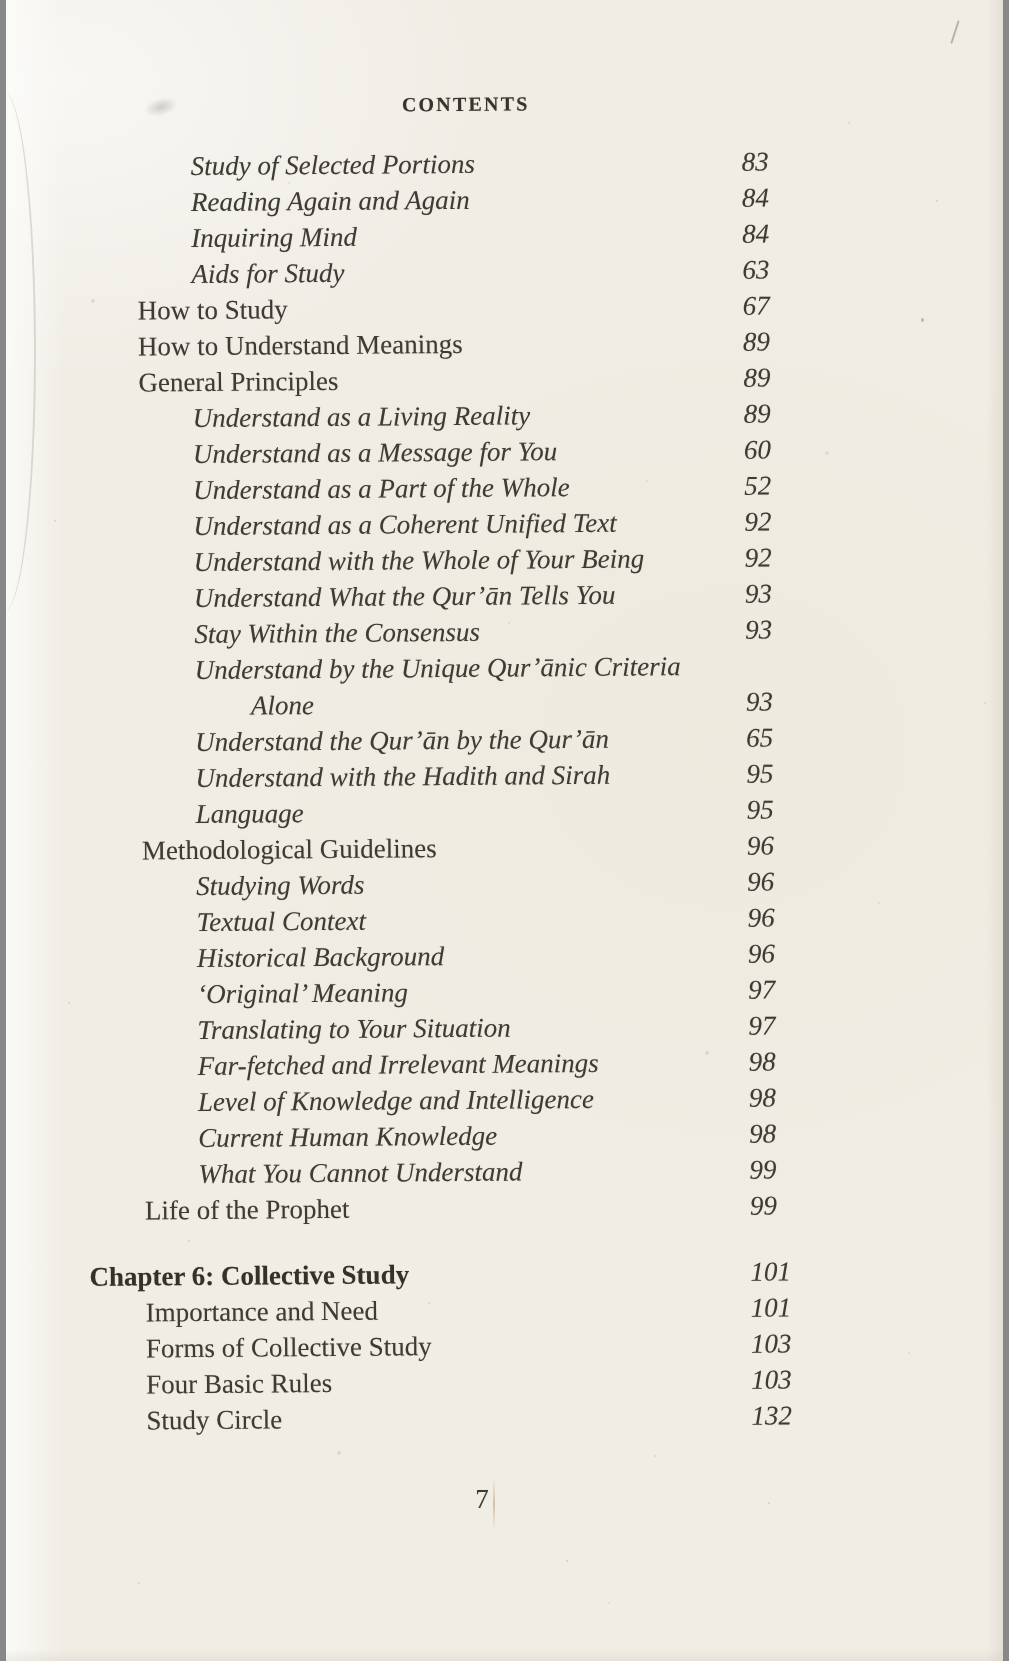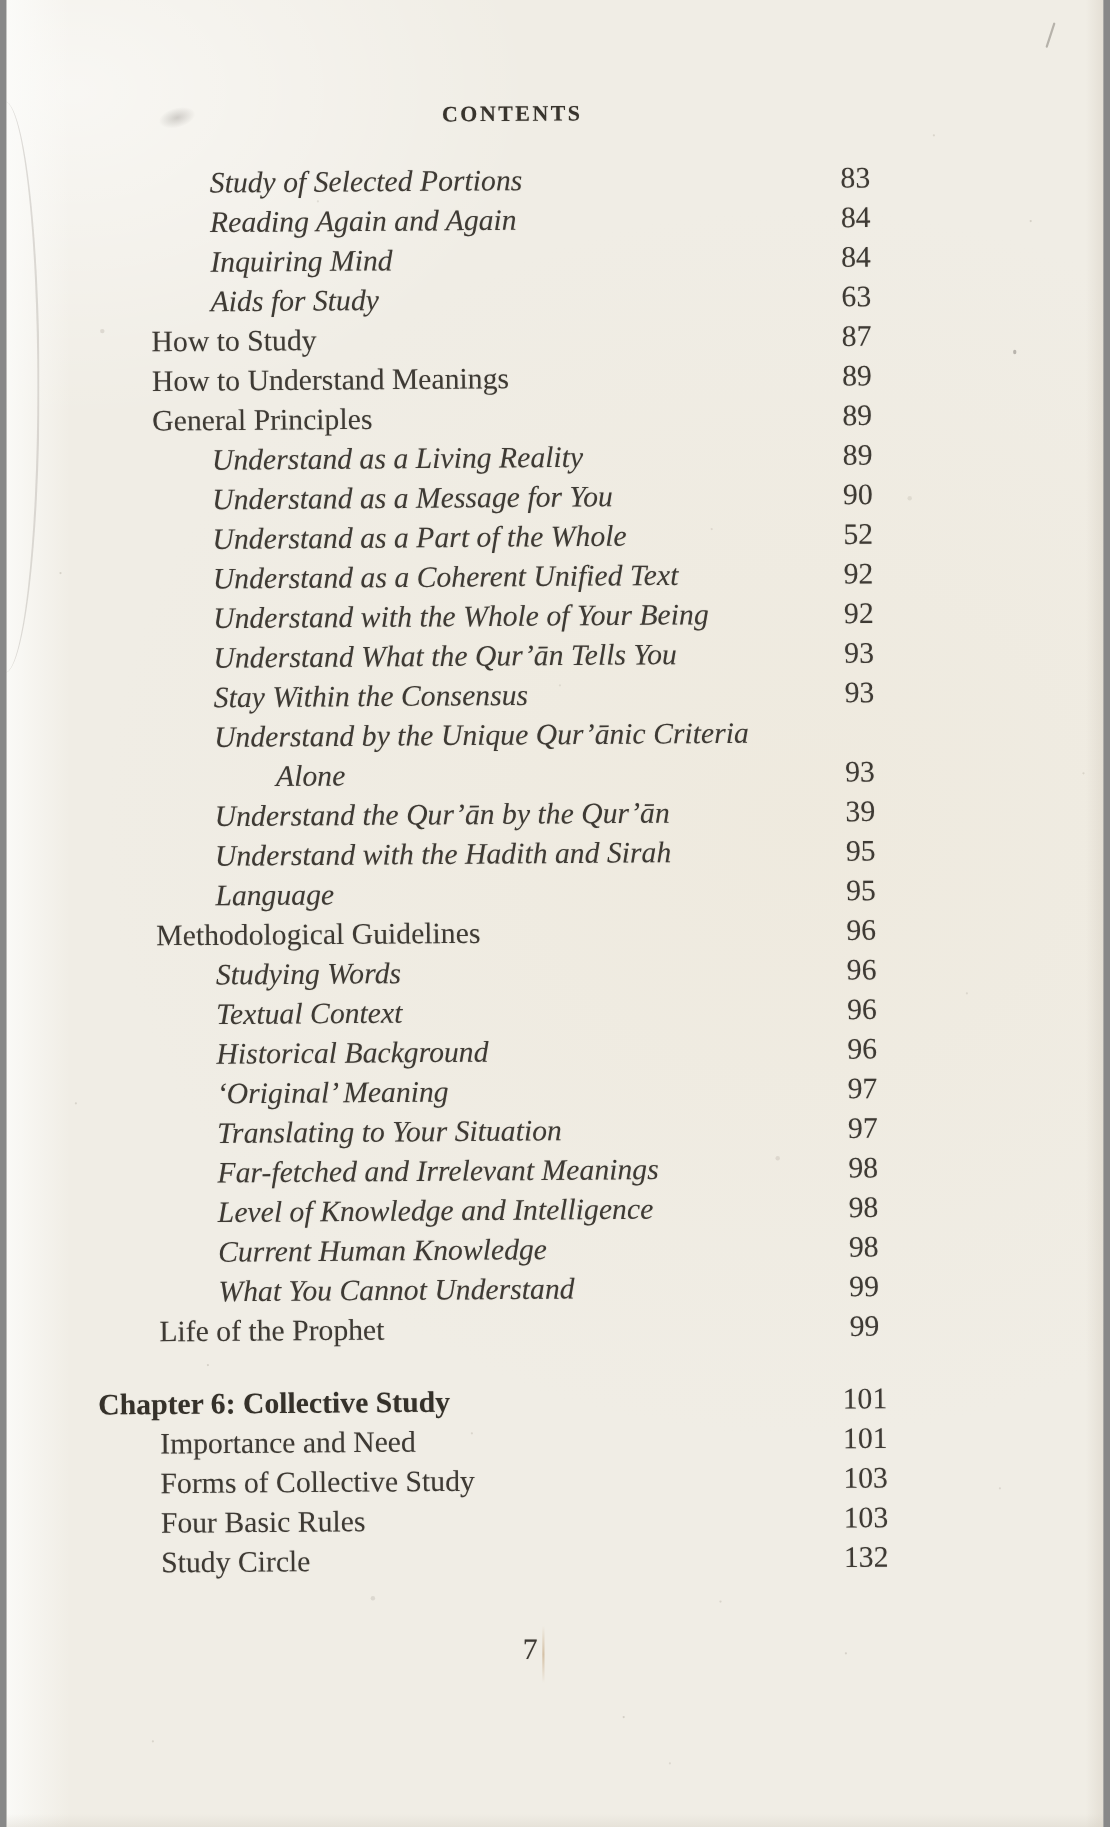--- a/index.html
+++ b/index.html
@@ -50,21 +50,21 @@
   .content{position:absolute;left:74px;top:84px;width:733px;
     transform:rotate(-0.45deg);transform-origin:50% 0;}
   .page-title{margin:8px 0 0 0;height:24px;line-height:24px;
     text-align:center;transform:translateX(19px);
     font-size:20px;font-weight:bold;letter-spacing:2.2px;color:#38342d;
     text-shadow:0 0 1px rgba(56,52,45,.35);}
   .toc-rows{margin-top:30px;}
   .toc-row{display:flex;align-items:baseline;line-height:36px;height:36px;
     font-size:27px;text-shadow:0 0 1px rgba(62,58,52,.30);}
   .toc-row .lbl{flex:1;white-space:nowrap;overflow:visible;}
-  .toc-row .pg{text-align:center;min-width:72px;font-size:27px;}
+  .toc-row .pg{font-style:italic;text-align:left;min-width:72px;font-size:27px;}
   .lv-chapter .lbl{padding-left:0;font-weight:bold;color:#35312a;}
   .lv-section .lbl{padding-left:56px;}
   .lv-subsection .lbl{padding-left:110px;font-style:italic;}
   .lv-continuation .lbl{padding-left:166px;font-style:italic;}
   .gap-before{margin-top:30px;}
   .footer-num{position:absolute;left:461px;top:1484px;width:30px;
     text-align:center;font-size:27px;color:#3e3a34;
     text-shadow:0 0 1px rgba(62,58,52,.30);}
 </style>
 </head>
@@ -95,37 +95,37 @@
         <div class="toc-row lv-subsection">
     <span class="lbl">Inquiring Mind</span>
     <span class="pg">84</span>
   </div>
         <div class="toc-row lv-subsection">
     <span class="lbl">Aids for Study</span>
     <span class="pg">63</span>
   </div>
         <div class="toc-row lv-section">
     <span class="lbl">How to Study</span>
-    <span class="pg">87</span>
+    <span class="pg">67</span>
   </div>
         <div class="toc-row lv-section">
     <span class="lbl">How to Understand Meanings</span>
     <span class="pg">89</span>
   </div>
         <div class="toc-row lv-section">
     <span class="lbl">General Principles</span>
     <span class="pg">89</span>
   </div>
         <div class="toc-row lv-subsection">
     <span class="lbl">Understand as a Living Reality</span>
     <span class="pg">89</span>
   </div>
         <div class="toc-row lv-subsection">
     <span class="lbl">Understand as a Message for You</span>
-    <span class="pg">90</span>
+    <span class="pg">60</span>
   </div>
         <div class="toc-row lv-subsection">
     <span class="lbl">Understand as a Part of the Whole</span>
     <span class="pg">52</span>
   </div>
         <div class="toc-row lv-subsection">
     <span class="lbl">Understand as a Coherent Unified Text</span>
     <span class="pg">92</span>
   </div>
         <div class="toc-row lv-subsection">
@@ -143,21 +143,21 @@
         <div class="toc-row lv-subsection">
     <span class="lbl">Understand by the Unique Qur’ānic Criteria</span>
     <span class="pg"></span>
   </div>
         <div class="toc-row lv-continuation">
     <span class="lbl">Alone</span>
     <span class="pg">93</span>
   </div>
         <div class="toc-row lv-subsection">
     <span class="lbl">Understand the Qur’ān by the Qur’ān</span>
-    <span class="pg">39</span>
+    <span class="pg">65</span>
   </div>
         <div class="toc-row lv-subsection">
     <span class="lbl">Understand with the Hadith and Sirah</span>
     <span class="pg">95</span>
   </div>
         <div class="toc-row lv-subsection">
     <span class="lbl">Language</span>
     <span class="pg">95</span>
   </div>
         <div class="toc-row lv-section">

